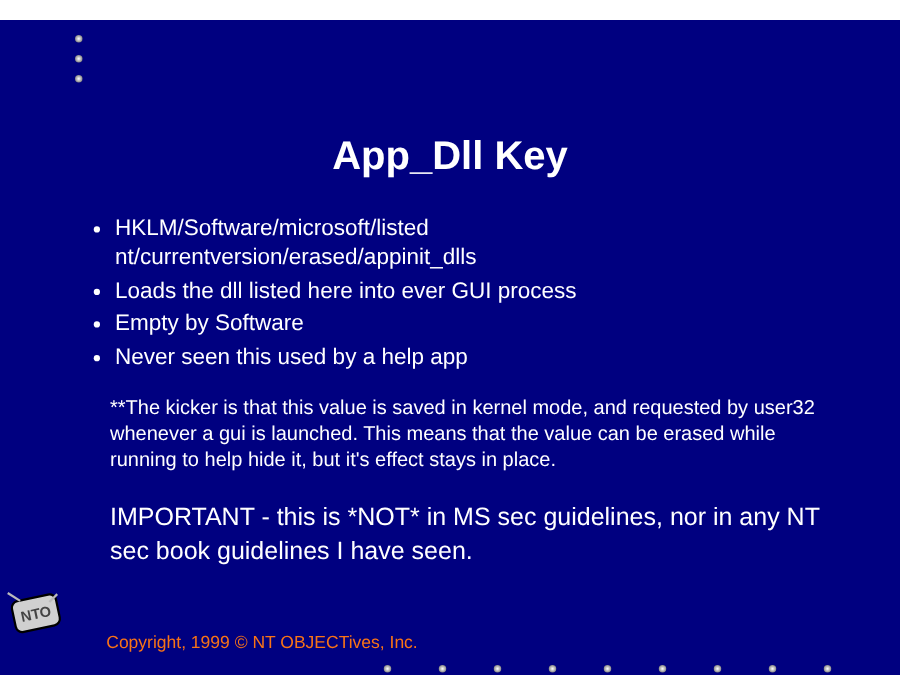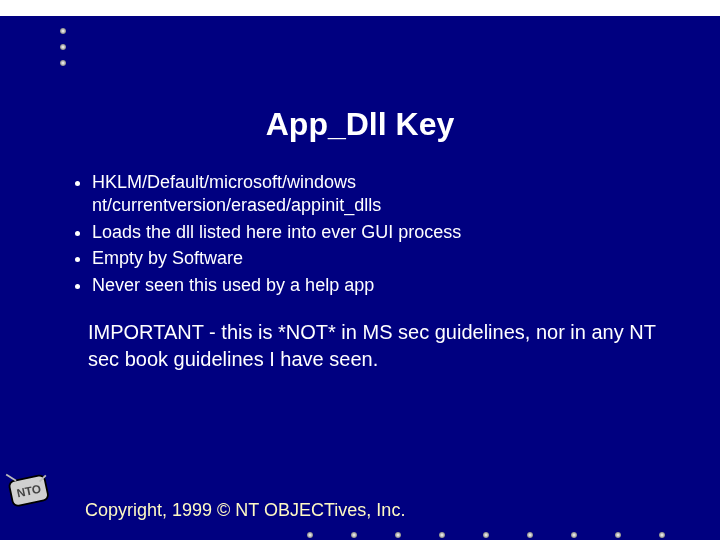--- a/index.html
+++ b/index.html
@@ -67,22 +67,22 @@
   }
   .note2 {
     margin: 22px 0 0 18px;
     font-size: 20px;
     line-height: 1.35;
   }
   .copyright {
     position: absolute;
     left: 85px;
     bottom: 35px;
-    font-size: 18px;
-    color: #fef9c3;
+    font-size: 14px;
+    color: #f97316;
   }
   .bottom-accent {
     position: absolute;
     left: 53px;
     bottom: 0;
     width: 170px;
     height: 15px;
     background: #6666cc;
   }
   .bottom-dots {
@@ -117,28 +117,29 @@
     <span></span>
     <span></span>
     <span></span>
   </div>
 
   <div class="title">App_Dll Key</div>
 
   <div class="content">
     <ul class="bullets">
       <li>
-        <span>HKLM/Default/microsoft/windows</span><br>
+        <span>HKLM/Software/microsoft/listed</span><br>
         <span>nt/currentversion/erased/appinit_dlls</span>
       </li>
       <li>Loads the dll listed here into ever GUI process</li>
       <li>Empty by Software</li>
       <li>Never seen this used by a help app</li>
     </ul>
 
+    <div class="note1">**The kicker is that this value is saved in kernel mode, and requested by user32 whenever a gui is launched. This means that the value can be erased while running to help hide it, but it's effect stays in place.</div>
     <div class="note2">IMPORTANT - this is *NOT* in MS sec guidelines, nor in any NT sec book guidelines I have seen.</div>
   </div>
 
   <div class="nto-logo">
     <svg viewBox="0 0 60 50">
       <rect x="8" y="10" width="40" height="28" rx="6" ry="6" fill="#d0d0d0" stroke="#000" stroke-width="2" transform="rotate(-12 28 24)"></rect>
       <text x="28" y="29" font-family="Arial" font-size="13" font-weight="bold" fill="#444" text-anchor="middle" transform="rotate(-12 28 24)">NTO</text>
       <line x1="3" y1="6" x2="14" y2="13" stroke="#bbb" stroke-width="2"></line>
       <line x1="47" y1="7" x2="40" y2="14" stroke="#bbb" stroke-width="2"></line>
     </svg>

